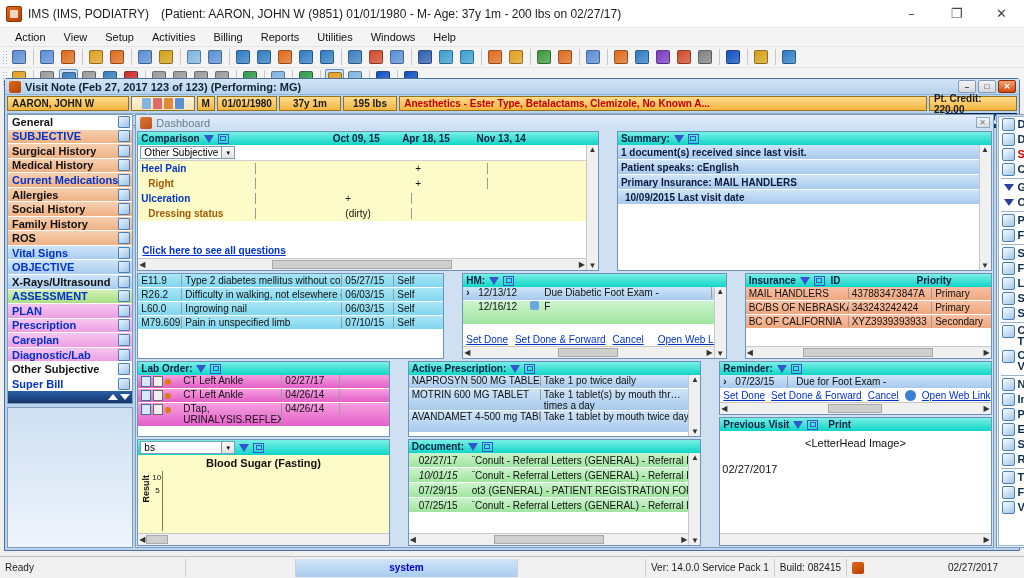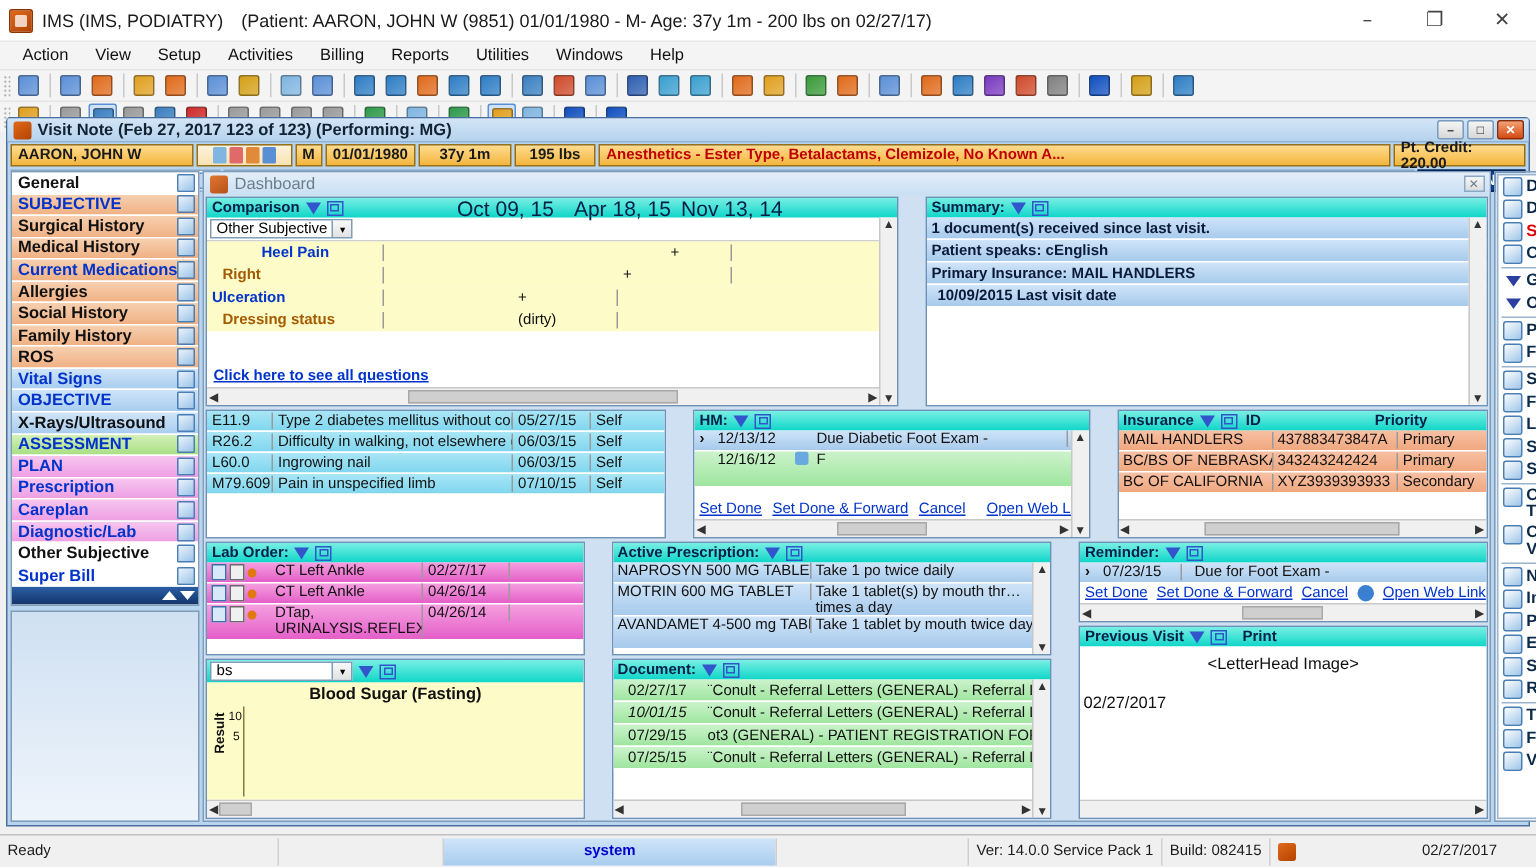--- a/index.html
+++ b/index.html
@@ -136,21 +136,21 @@
   .phdr {
     height: 13px; background: linear-gradient(#79efe4,#0fd6c8);
     display: flex; align-items: center; padding-left: 3px; gap: 4px;
     font-size: 10px; font-weight: bold; color: #00204a; white-space: nowrap;
   }
   .phdr .cols { margin-left: auto; display: flex; }
   .funnel { width: 0; height: 0; border-left: 5px solid transparent; border-right: 5px solid transparent; border-top: 8px solid #3355cc; }
   .sqbtn { width: 11px; height: 10px; border: 1px solid #3355cc; display:flex; align-items:center; justify-content:center; }
   .sqbtn i { width: 6px; height: 5px; border: 1px solid #3355cc; display:block; }
 
-  .hdr-date { font-size: 14px; font-weight: normal; color: #00204a; text-align: center; }
+  .hdr-date { font-size: 10px; font-weight: bold; color: #00204a; text-align: right; }
 
   .row { height: 14px; display: flex; align-items: center; font-size: 10px; white-space: nowrap; }
   .cell { padding: 0 3px; overflow: hidden; text-overflow: clip; }
   .vline { border-right: 1px solid #9a9a9a; }
 
   .scrollv { position: absolute; right: 0; top: 13px; bottom: 0; width: 12px; background: #f0f0f0; border-left: 1px solid #c8c8c8;
     display: flex; flex-direction: column; justify-content: space-between; align-items: center; }
   .scrollv .ar { font-size: 8px; color: #333; }
   .scrollh { height: 12px; background: #f0f0f0; border-top: 1px solid #c8c8c8; display: flex; align-items: center; justify-content: space-between; padding: 0 1px; }
   .scrollh .ar { font-size: 8px; color: #333; }
@@ -565,21 +565,21 @@
                   <span style="width:72px"></span>
                 </span>
               </div>
               <div style="height:16px;display:flex;align-items:center;padding:1px 2px;border-bottom:1px solid #cfcfcf">
                 <div class="combo">
                   <span>Other Subjective</span>
                   <span class="cb-ar">▾</span>
                 </div>
               </div>
               <div id="cmp-rows" style="flex:1">
-                  <div class="row yellowrow" style="height: 15px; text-align: center;">
+                  <div class="row yellowrow" style="height: 15px;">
                     <div class="cell vline" style="width: 118px; padding-left: 3px; color: rgb(0, 51, 204); font-weight: bold;">Heel Pain</div>
                     <div class="cell vline" style="width: 86px; color: rgb(17, 17, 17);"></div>
                     <div class="cell vline" style="width: 70px; color: rgb(17, 17, 17);"></div>
                     <div class="cell vline" style="width: 76px; color: rgb(17, 17, 17);">+</div>
                     <div class="cell" style="width: 72px; color: rgb(17, 17, 17);"></div>
                   </div>
                   <div class="row yellowrow" style="height: 15px;">
                     <div class="cell vline" style="width: 118px; padding-left: 10px; color: rgb(163, 90, 0); font-weight: bold;">Right</div>
                     <div class="cell vline" style="width: 86px; color: rgb(17, 17, 17);"></div>
                     <div class="cell vline" style="width: 70px; color: rgb(17, 17, 17);"></div>

